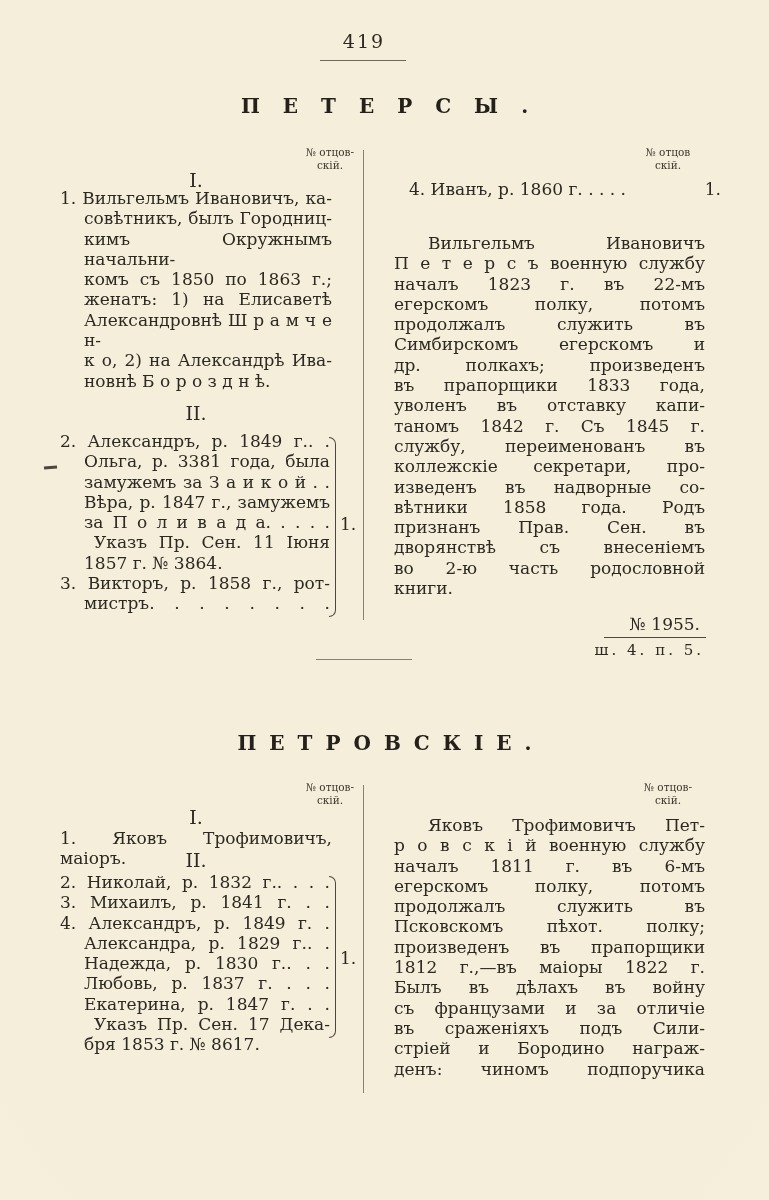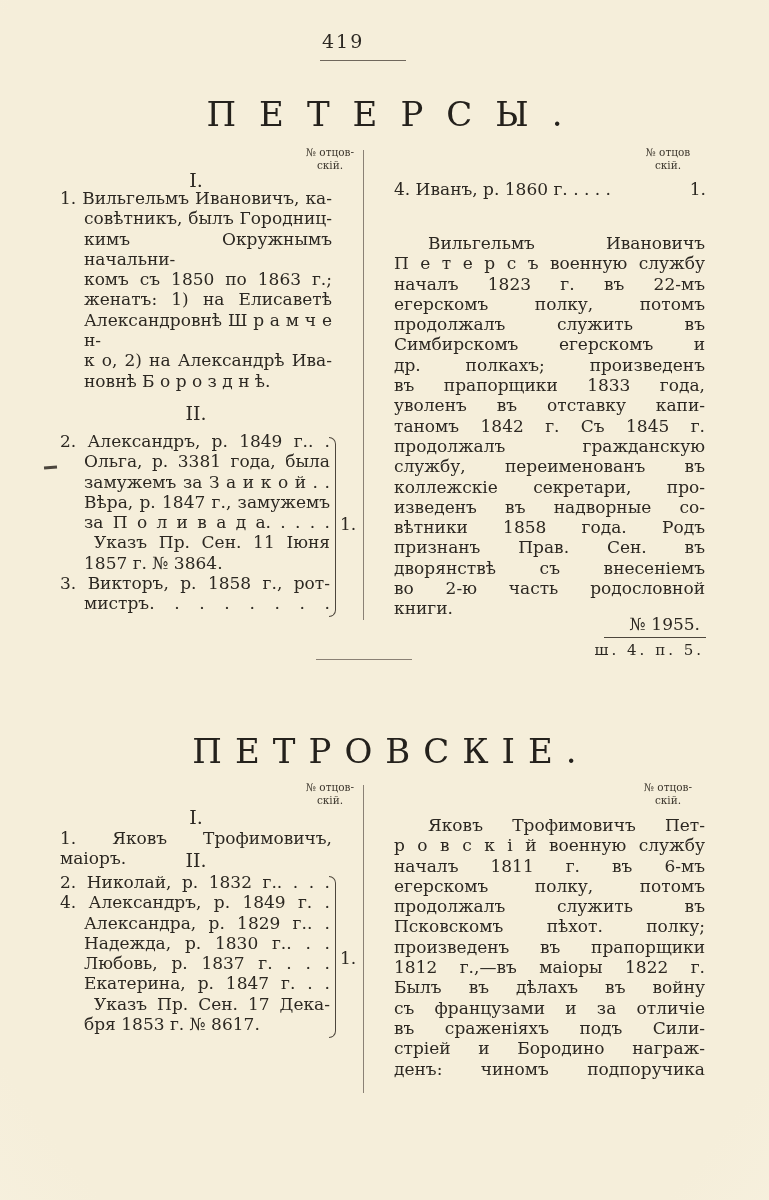--- a/index.html
+++ b/index.html
@@ -6,35 +6,35 @@
   .page{
     position:relative;
     width:769px;height:1200px;
     margin:0 auto;
     background:radial-gradient(120% 120% at 50% 45%, #f5eeda 55%, #fcf8ec 100%);
     color:#2c2822;
     font-family:"DejaVu Serif","Liberation Serif",serif;
     overflow:hidden;
   }
   .abs{position:absolute;}
-  .pgno{left:322px;top:30px;width:84px;text-align:left;font-size:19px;letter-spacing:2px;}
+  .pgno{left:322px;top:30px;width:84px;text-align:center;font-size:19px;letter-spacing:2px;}
   .pgrule{left:320px;top:60px;width:86px;height:1px;background:#6f675c;}
-  .heading{left:0;top:0;width:769px;text-align:center;font-weight:normal;font-size:34px;color:#24211c;}
+  .heading{left:0;top:0;width:769px;text-align:center;font-weight:bold;font-size:20px;color:#24211c;}
   .h1{top:94px;letter-spacing:23px;text-indent:23px;}
   .h2{top:731px;letter-spacing:13px;text-indent:13px;}
   .colnote{width:58px;font-size:10.5px;line-height:12.5px;text-align:center;color:#3b352c;}
   .gen{width:272px;text-align:center;font-size:19px;}
   .ln{font-size:17px;line-height:20.3px;}
   .just{text-align:justify;text-align-last:justify;}
   .ind1{padding-left:24px;}
   .ind2{padding-left:34px;}
   .vline{width:1px;background:#8a8175;}
   .brace{width:6px;border:1.4px solid #4d463c;border-left:none;border-radius:0 7px 7px 0;background:transparent;}
   .fnum{font-size:17px;text-align:center;}
-  .ivanrow{left:394px;top:179px;width:312px;display:flex;justify-content:space-between;font-size:17px;line-height:20.3px;}
+  .ivanrow{left:409px;top:179px;width:312px;display:flex;justify-content:space-between;font-size:17px;line-height:20.3px;}
   .record{left:394px;top:614px;width:312px;}
   .recno{text-align:right;font-size:17px;padding-right:6px;}
   .recrule{margin-left:auto;width:102px;height:1px;background:#4d463c;margin-top:3px;}
   .recref{text-align:right;font-size:15px;letter-spacing:3px;margin-top:3px;padding-right:2px;}
   .crule{left:316px;top:659px;width:96px;height:1px;background:#8a8175;}
   .stray{left:44px;top:466px;width:13px;height:2.5px;background:#4c463e;transform:rotate(-4deg);}
 </style>
 </head>
 <body>
 
@@ -96,21 +96,20 @@
       <div class="ln ind2 just">Вильгельмъ Ивановичъ</div>
       <div class="ln just">П е т е р с ъ военную службу</div>
       <div class="ln just">началъ 1823 г. въ 22-мъ</div>
       <div class="ln just">егерскомъ полку, потомъ</div>
       <div class="ln just">продолжалъ служить въ</div>
       <div class="ln just">Симбирскомъ егерскомъ и</div>
       <div class="ln just">др. полкахъ; произведенъ</div>
       <div class="ln just">въ прапорщики 1833 года,</div>
       <div class="ln just">уволенъ въ отставку капи-</div>
       <div class="ln just">таномъ 1842 г. Съ 1845 г.</div>
-      <div class="ln just">продолжалъ гражданскую</div>
       <div class="ln just">службу, переименованъ въ</div>
       <div class="ln just">коллежскіе секретари, про-</div>
       <div class="ln just">изведенъ въ надворные со-</div>
       <div class="ln just">вѣтники 1858 года. Родъ</div>
       <div class="ln just">признанъ Прав. Сен. въ</div>
       <div class="ln just">дворянствѣ съ внесеніемъ</div>
       <div class="ln just">во 2-ю часть родословной</div>
       <div class="ln">книги.</div>
     </div>
 
@@ -136,20 +135,21 @@
   <div class="abs vline" style="left:363px;top:785px;height:308px;"></div>
 
   <div class="abs gen" style="left:60px;top:806px;">I.</div>
 
   <div class="abs ln just" style="left:60px;top:828px;width:272px;">1. Яковъ Трофимовичъ, маіоръ.</div>
 
   <div class="abs gen" style="left:60px;top:849px;">II.</div>
 
   <div class="abs" style="left:60px;top:872px;width:270px;">
       <div class="ln just">2. Николай, р. 1832 г.. . . .</div>
+      <div class="ln just">3. Михаилъ, р. 1841 г. . .</div>
       <div class="ln just">4. Александръ, р. 1849 г. .</div>
       <div class="ln ind1 just">Александра, р. 1829 г.. .</div>
       <div class="ln ind1 just">Надежда, р. 1830 г.. . .</div>
       <div class="ln ind1 just">Любовь, р. 1837 г. . . .</div>
       <div class="ln ind1 just">Екатерина, р. 1847 г. . .</div>
       <div class="ln ind2 just">Указъ Пр. Сен. 17 Дека-</div>
       <div class="ln ind1">бря 1853 г. № 8617.</div>
     </div>
 
   <div class="abs brace" style="left:329px;top:876px;height:160px;"></div>

